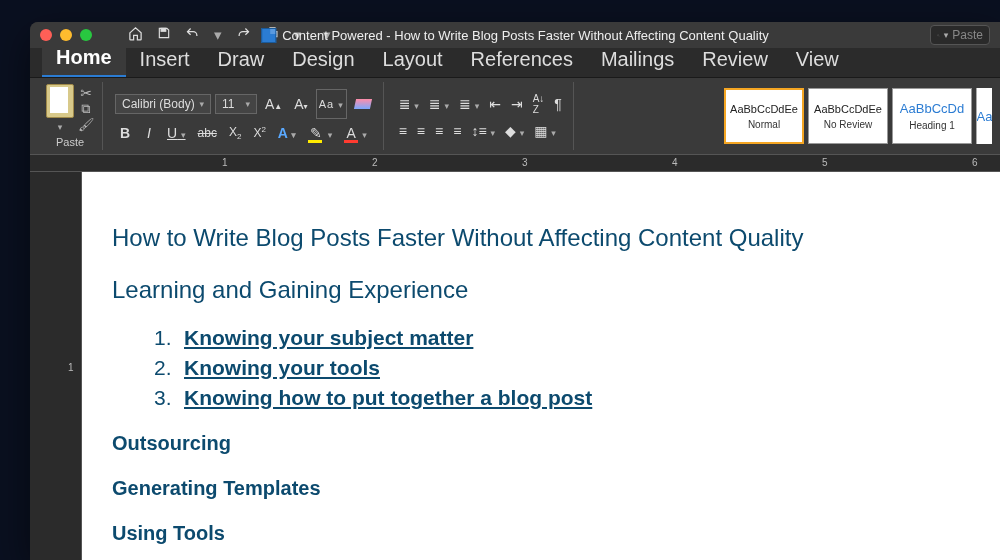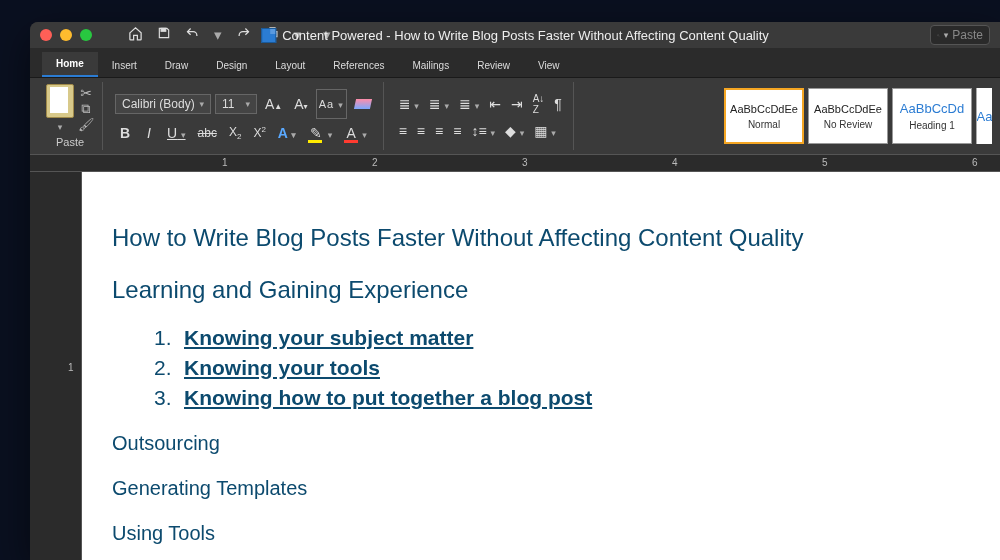--- a/index.html
+++ b/index.html
@@ -9,21 +9,21 @@
     .tl-dots { display:flex; gap:8px; }
     .tl-dot { width:12px; height:12px; border-radius:50%; }
     .tl-red{background:#ff5f57;} .tl-yellow{background:#febc2e;} .tl-green{background:#28c840;}
     .tl-icons { display:flex; gap:14px; margin-left:28px; color:#ddd; }
     .tl-icons span { cursor:pointer; font-size:15px; }
     .tl-doc { display:flex; align-items:center; gap:6px; position:absolute; left:50%; transform:translateX(-50%); color:#eee; font-size:13px; font-weight:500; white-space:nowrap; }
     .tl-docicon { width:15px; height:15px; background:#2b7cd3; border:1px solid #1a5a9a; position:relative; }
     .tl-docicon::before { content:""; position:absolute; top:0; right:0; width:5px; height:5px; background:#5a9ae0; }
     .search-box { margin-left:auto; display:flex; align-items:center; gap:4px; background:#2a2a2a; border:1px solid #555; border-radius:4px; padding:2px 6px; color:#888; font-size:12px; width:60px; }
     .menu-bar { height:30px; background:#2b2b2b; display:flex; align-items:flex-end; padding:0 12px; gap:0; border-bottom:1px solid #1a1a1a; }
-    .menu-item { color:#ddd; font-size:10px; padding:6px 14px; cursor:pointer; }
+    .menu-item { color:#ddd; font-size:20px; padding:6px 14px; cursor:pointer; }
     .menu-item.active { background:#3a3a3a; border-bottom:2px solid #2b7cd3; color:#fff; font-weight:600; }
     .ribbon { height:76px; background:#3a3a3a; display:flex; align-items:center; padding:4px 8px; gap:4px; }
     .grp { display:flex; flex-direction:column; gap:4px; border-right:1px solid #555; padding:2px 8px; height:68px; justify-content:center; }
     .paste-grp { text-align:center; color:#ccc; font-size:11px; }
     .clipboard { width:28px; height:34px; background:#d8c98a; border:1px solid #a08a4a; border-radius:2px; margin:0 auto 2px; position:relative; }
     .clipboard::before { content:""; position:absolute; top:2px; left:3px; width:18px; height:26px; background:#fff; }
     .mini { width:16px; height:14px; margin:1px 0; }
     .mini.scissors{color:#bbb;font-size:14px;} .mini.copy{color:#bbb;font-size:13px;} .mini.brush{color:#bbb;font-size:13px;}
     .row { display:flex; gap:4px; align-items:center; }
     .font-name { background:#444; border:1px solid #666; color:#ddd; padding:2px 6px; font-size:12px; width:96px; display:flex; justify-content:space-between; align-items:center; }
@@ -47,21 +47,21 @@
     .ruler span.num { position:absolute; top:2px; }
     .vmini { position:absolute; left:34px; top:150px; bottom:0; width:18px; background:#2b2b2b; border-right:1px solid #555; }
     .vmini span { position:absolute; left:4px; color:#bbb; font-size:10px; }
     .doc-area { position:absolute; top:150px; left:52px; right:0; bottom:0; background:#fff; overflow:hidden; }
     .page { padding:52px 60px 0 30px; color:#0c4a6e; }
     .h { font-size:24px; font-weight:400; margin-bottom:24px; }
     .sub { font-size:24px; font-weight:400; margin-bottom:22px; }
     .ol { list-style:none; counter-reset:li; margin:0 0 22px 42px; }
     .ol li { counter-increment:li; font-size:21px; font-weight:700; margin-bottom:6px; position:relative; padding-left:30px;text-decoration:underline; }
     .ol li::before { content:counter(li)"."; position:absolute; left:0; font-weight:400; }
-    .sec { font-size:20px; font-weight:400; margin-bottom:22px; }
+    .sec { font-size:20px; font-weight:700; margin-bottom:22px; }
     svg { display:block; }
   </style>
 </head>
 <body>
 
 <div class="window">
   <div class="title-bar">
     <div class="tl-dots">
       <div class="tl-dot tl-red"></div>
       <div class="tl-dot tl-yellow"></div>

